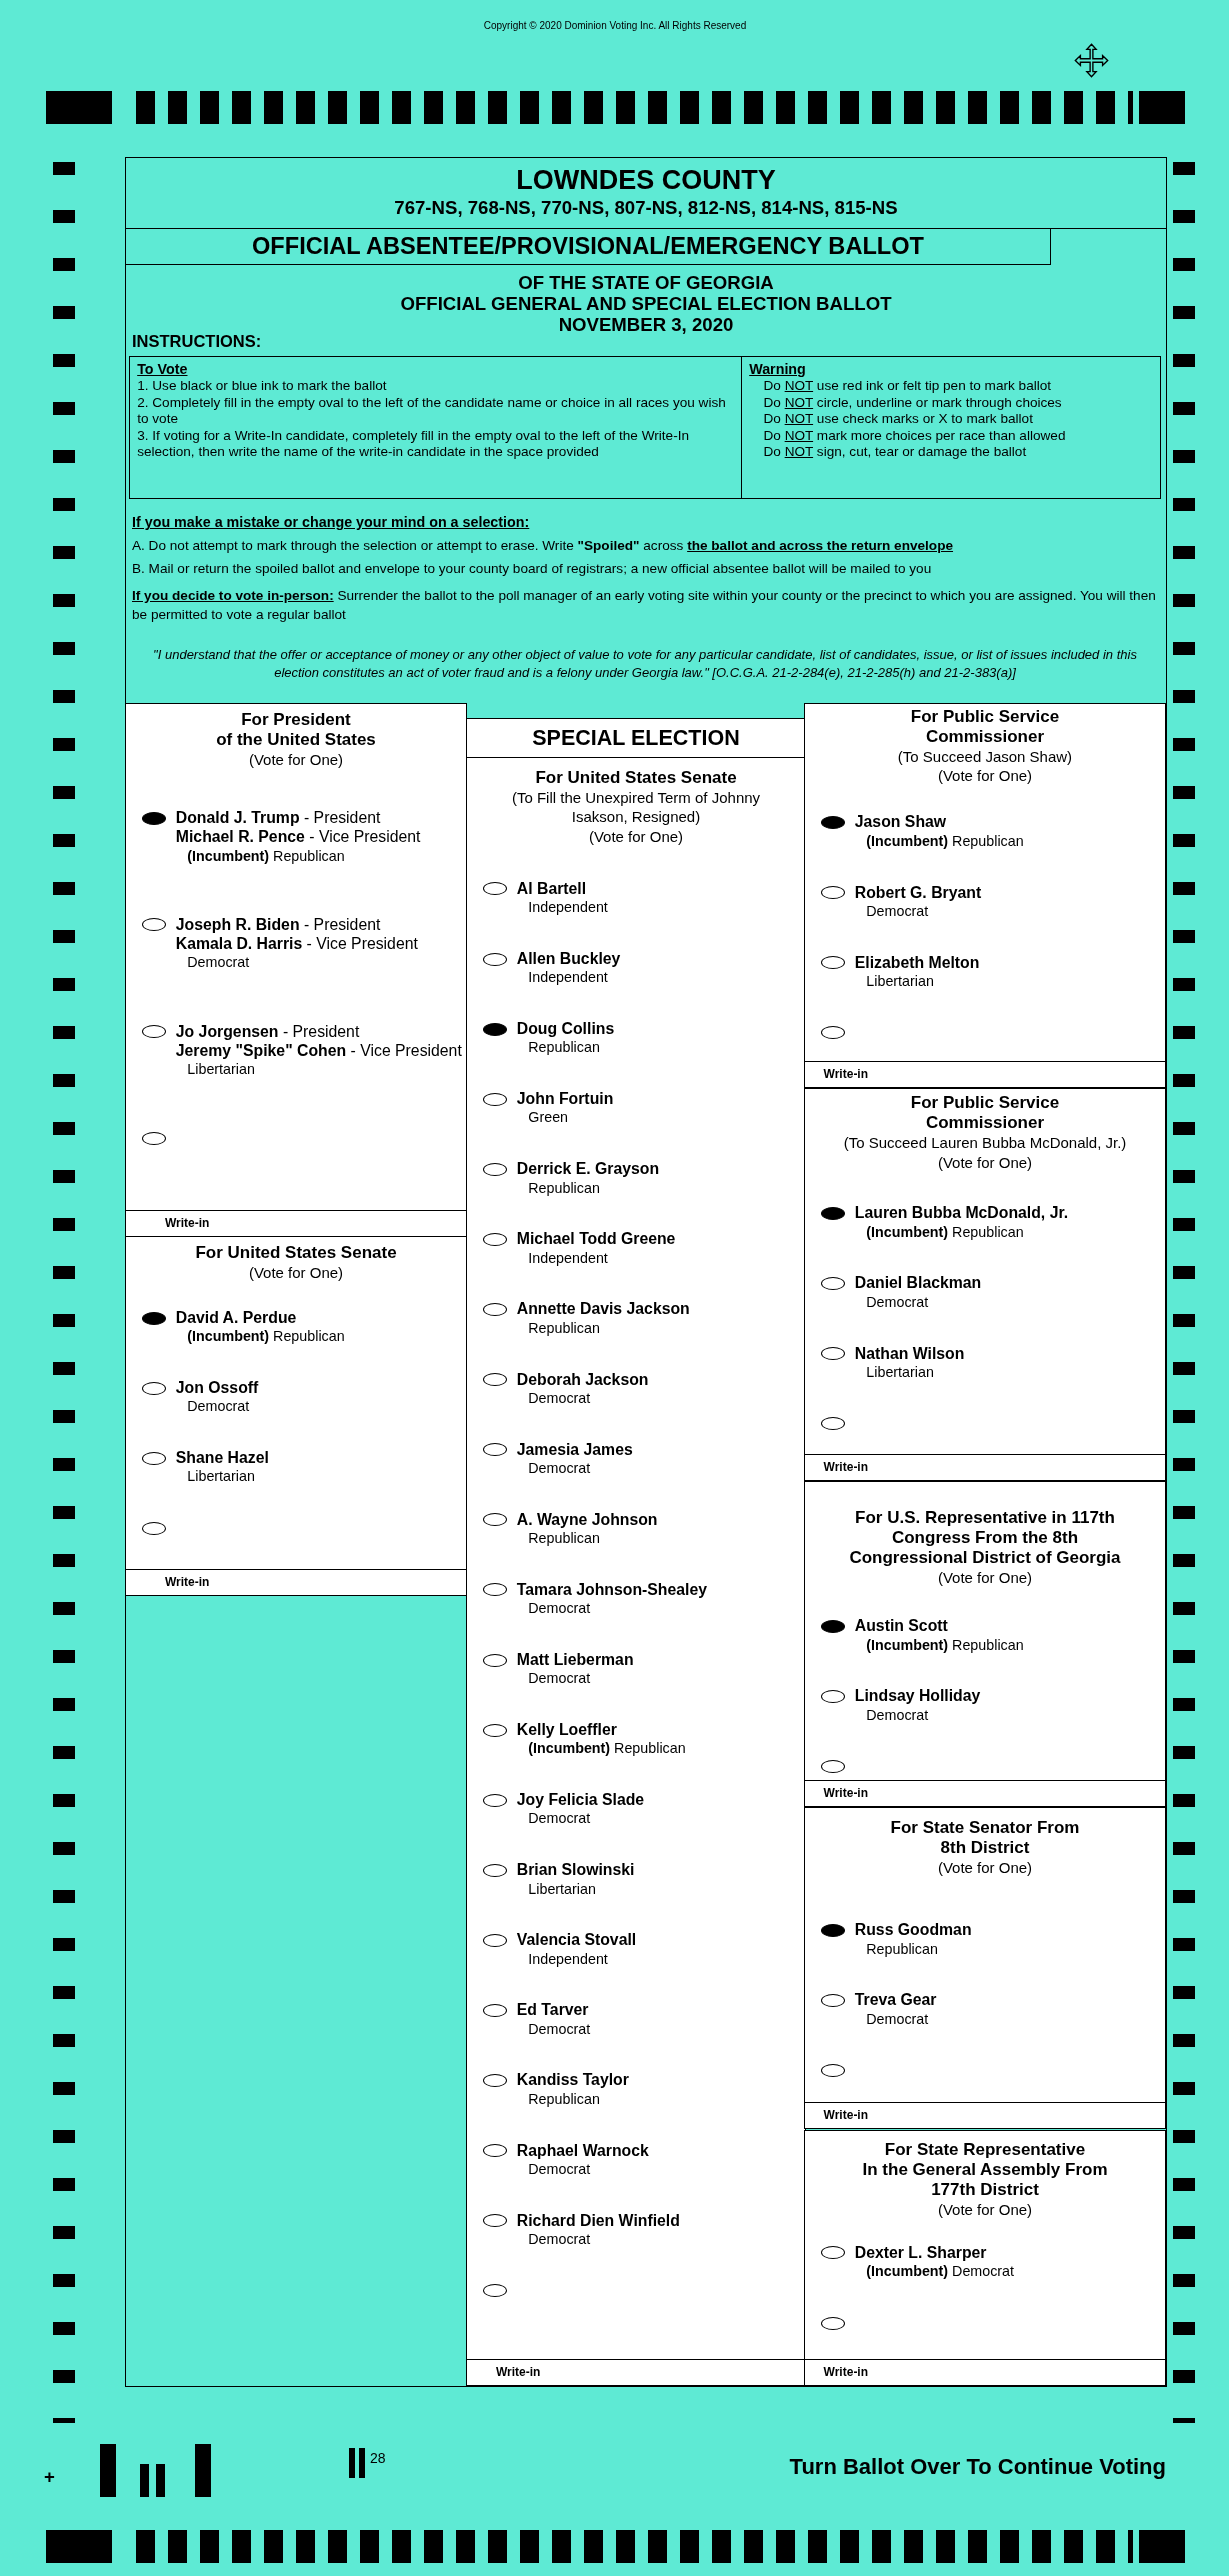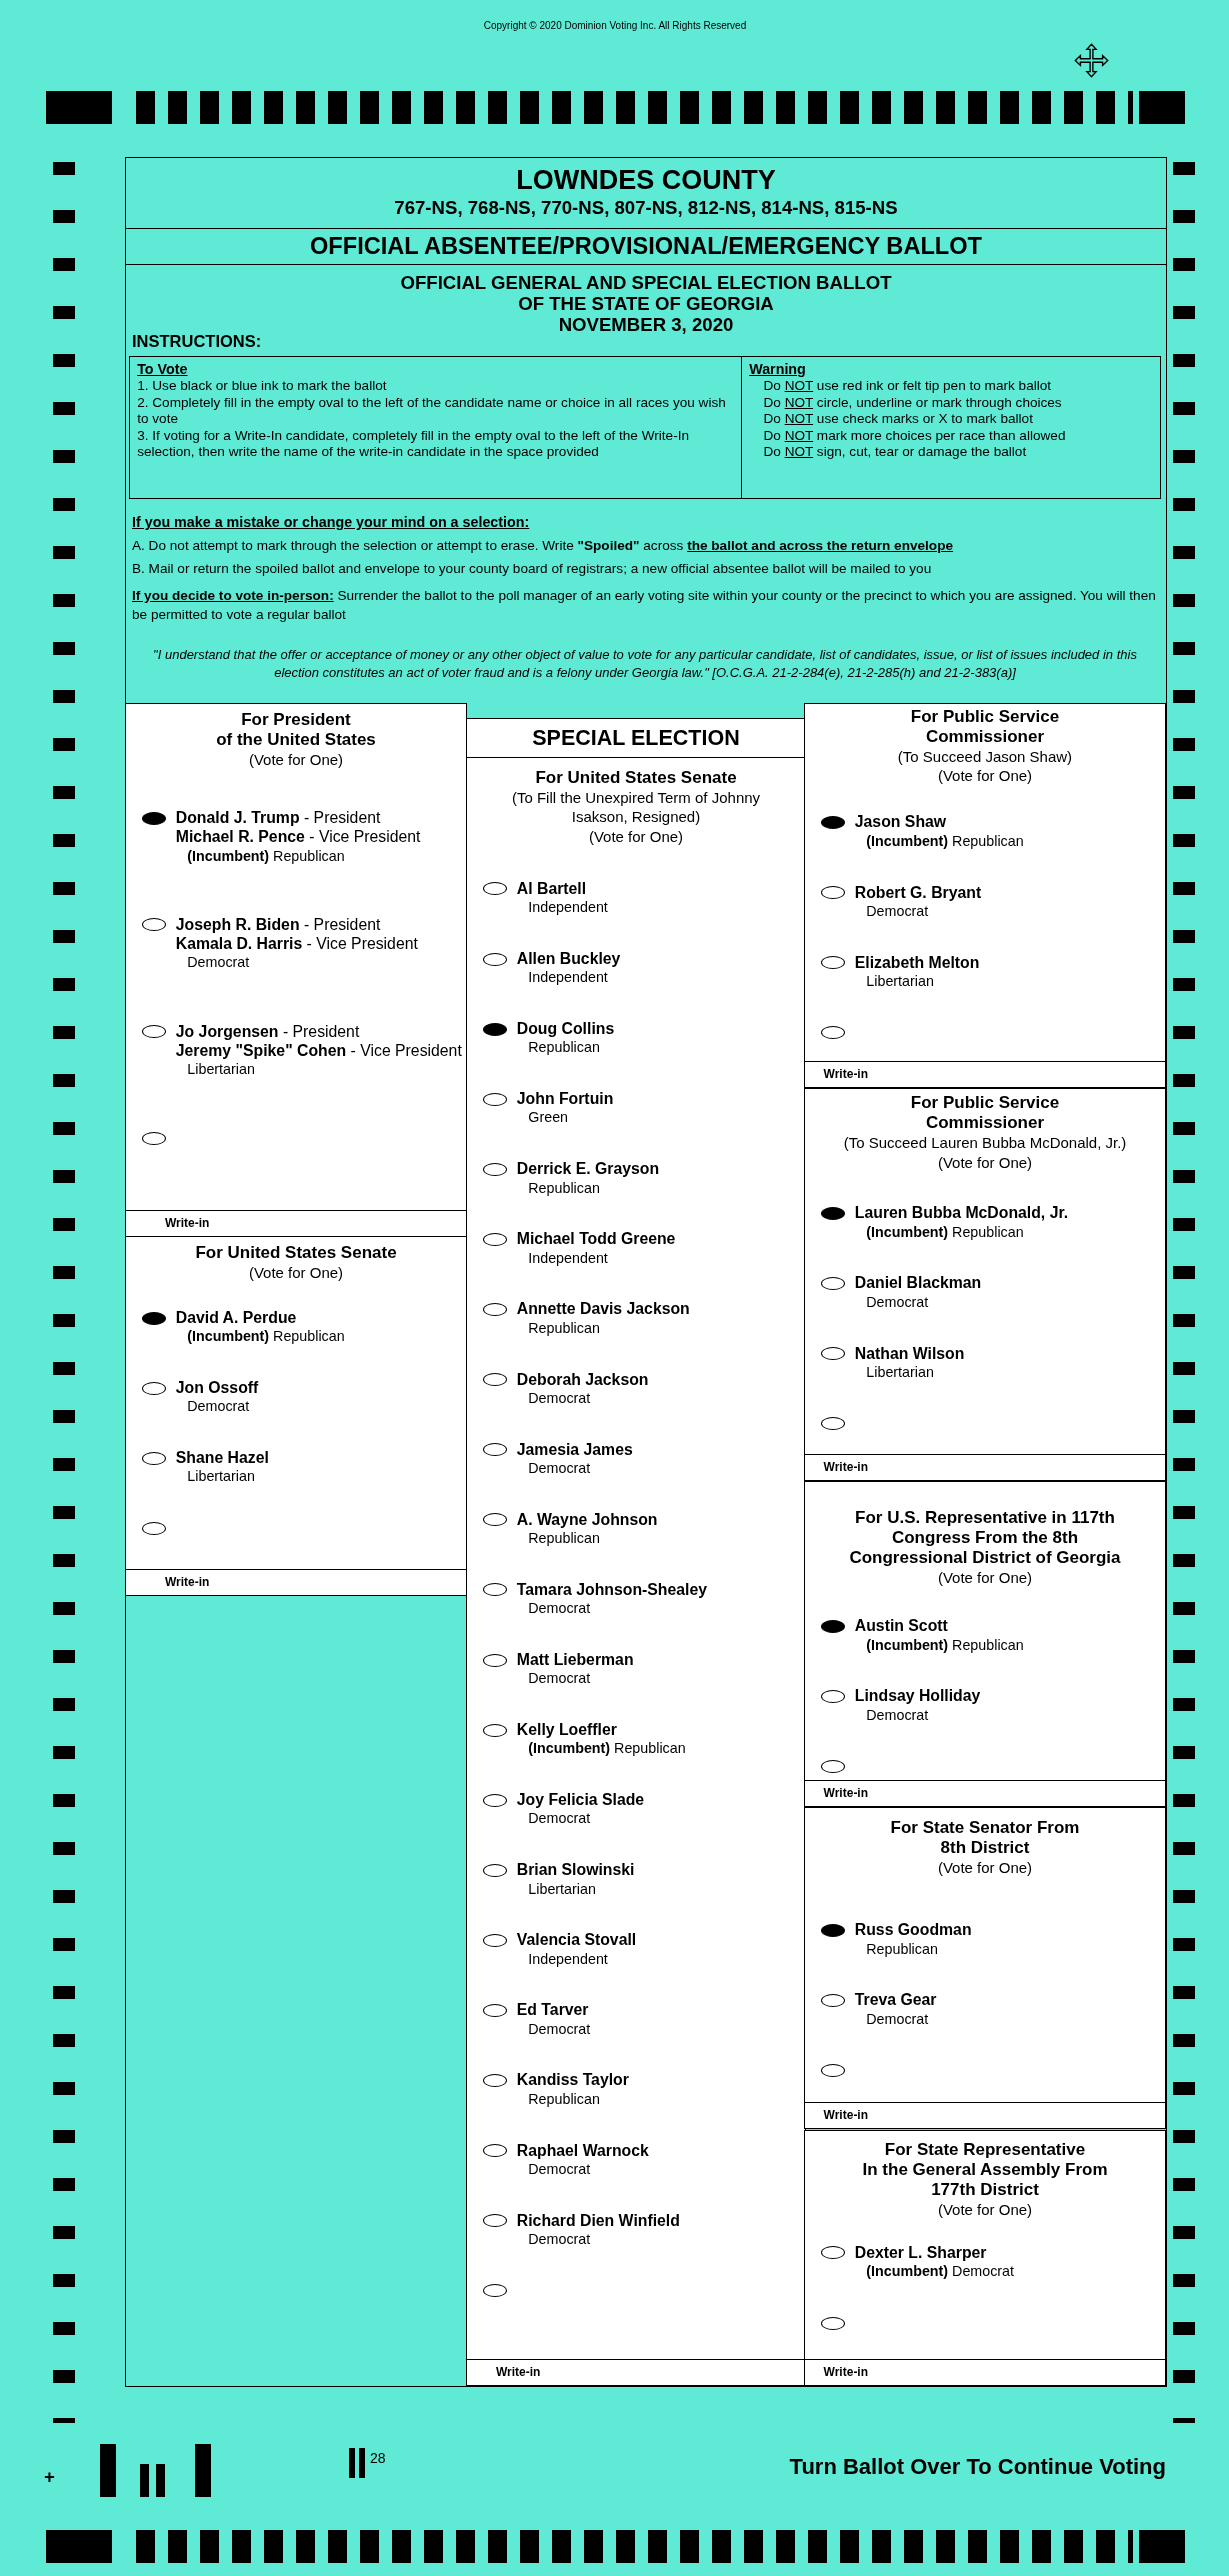--- a/index.html
+++ b/index.html
@@ -16,21 +16,21 @@
   .tb-bars  { position:absolute; top:0; height:33px;
               background:repeating-linear-gradient(90deg,#000 0 18.6px,transparent 18.6px 32px); }
   .tm-col { position:absolute; width:21.5px;
             background:repeating-linear-gradient(180deg,#000 0 13px,transparent 13px 48px); }
 
   
   .outer-border { position:absolute; left:125px; top:157px; width:1042px; height:2230px; border:1.4px solid #000; }
   .head-box1 { position:absolute; left:125px; top:157px; width:1042px; height:72px; border:1.4px solid #000; }
   .county { margin-top:7.2px; text-align:center; font-weight:bold; font-size:27px; line-height:30px; }
   .precincts { text-align:center; font-weight:bold; font-size:18.6px; line-height:26px; }
-  .head-box2 { position:absolute; left:125px; top:228px; width:1042px; height:37px; border:1.4px solid #000;
+  .head-box2 { position:absolute; left:125px; top:228px; width:926px; height:37px; border:1.4px solid #000;
                display:flex; align-items:center; justify-content:center; font-weight:bold; font-size:23.6px; }
   .election-block { position:absolute; left:125px; top:272px; width:1042px; text-align:center;
                     font-weight:bold; font-size:18.6px; line-height:21px; }
 
   
   .inst-heading { position:absolute; left:132px; top:332px; font-weight:bold; font-size:16.5px; }
   .inst-boxes { position:absolute; left:129px; top:356px; width:1032px; height:143px; border:1.4px solid #000; display:flex; }
   .tovote { width:612px; border-right:1.4px solid #000; padding:2.9px 7.2px; }
   .warnbox { flex:1; padding:2.9px 7.2px; }
   .inst-title { font-weight:bold; font-size:14.3px; text-decoration:underline; line-height:18.6px; }
@@ -93,22 +93,22 @@
   <div class="tm-col" style="left:1173px; top:162px; height:2261px;"></div>
 
   <div class="outer-border"></div>
 
   <div class="head-box1">
     <div class="county">LOWNDES COUNTY</div>
     <div class="precincts">767-NS, 768-NS, 770-NS, 807-NS, 812-NS, 814-NS, 815-NS</div>
   </div>
   <div class="head-box2">OFFICIAL ABSENTEE/PROVISIONAL/EMERGENCY BALLOT</div>
   <div class="election-block">
+    <div>OF THE STATE OF GEORGIA</div>
     <div>OFFICIAL GENERAL AND SPECIAL ELECTION BALLOT</div>
-    <div>OF THE STATE OF GEORGIA</div>
     <div>NOVEMBER 3, 2020</div>
   </div>
 
   <div class="inst-heading">INSTRUCTIONS:</div>
   <div class="inst-boxes">
     <div class="tovote">
       <div class="inst-title">To Vote</div>
       <div class="inst-item">1. Use black or blue ink to mark the ballot</div>
       <div class="inst-item">2. Completely fill in the empty oval to the left of the candidate name or choice in all races you wish to vote</div>
       <div class="inst-item">3. If voting for a Write-In candidate, completely fill in the empty oval to the left of the Write-In selection, then write the name of the write-in candidate in the space provided</div>

